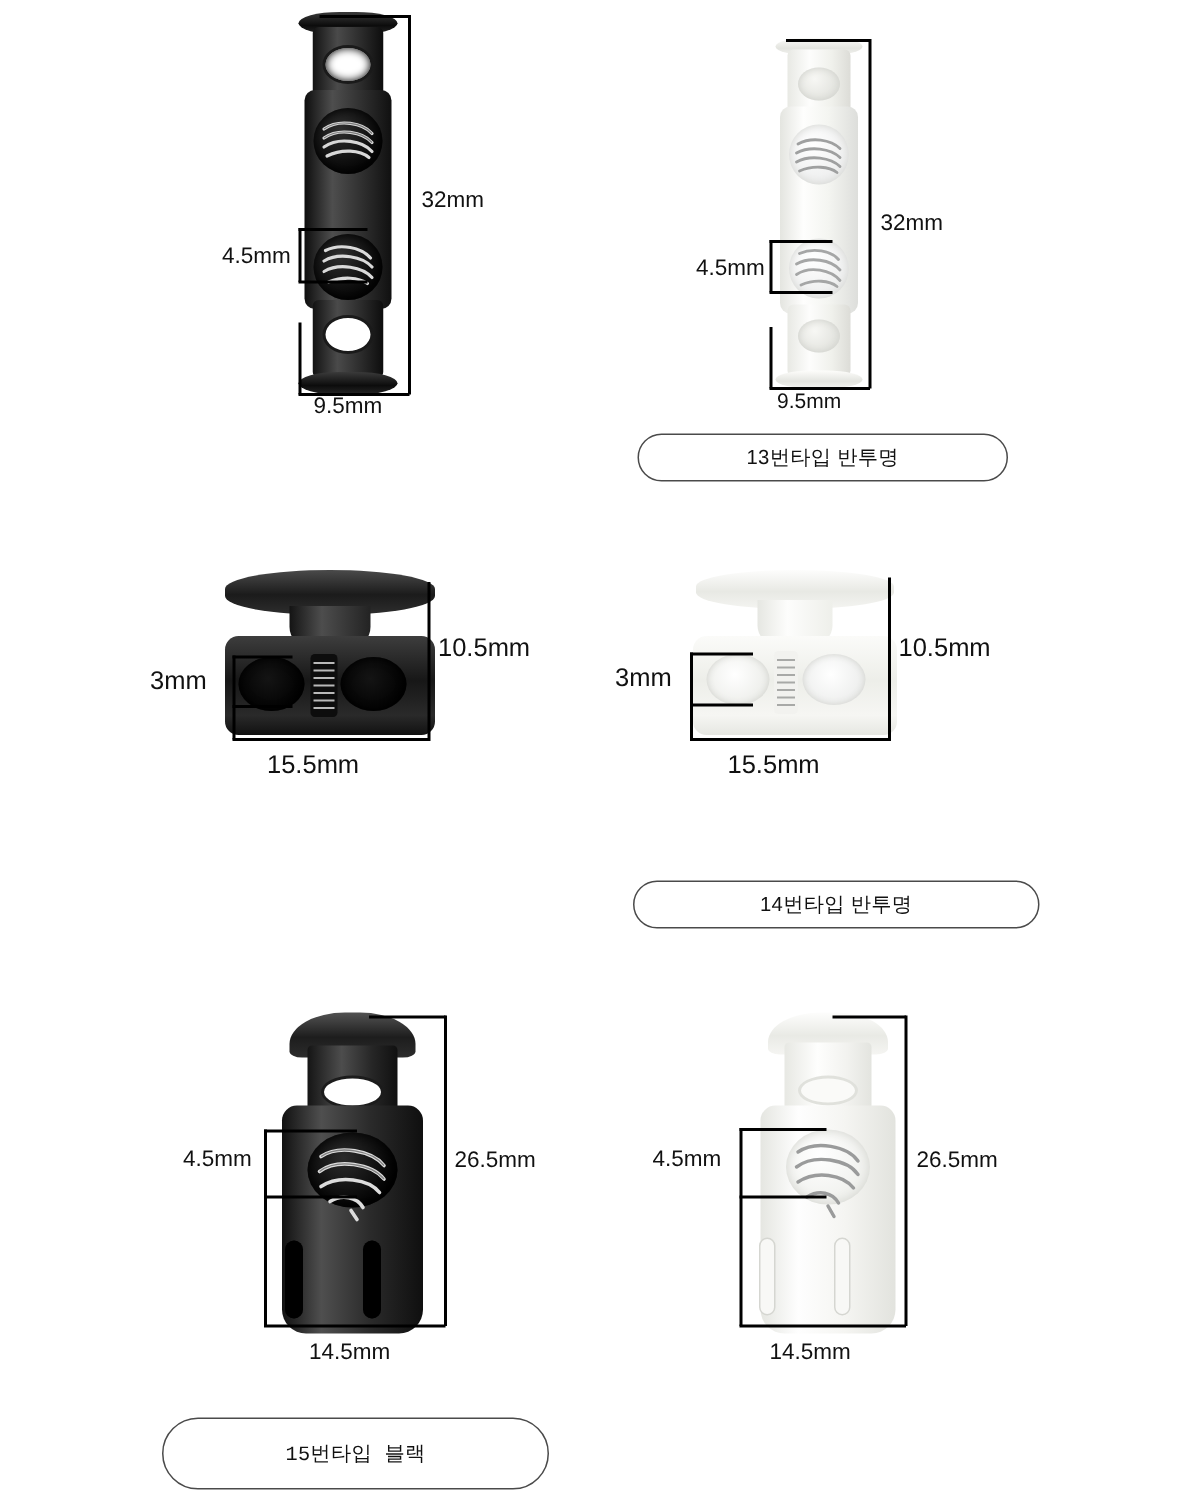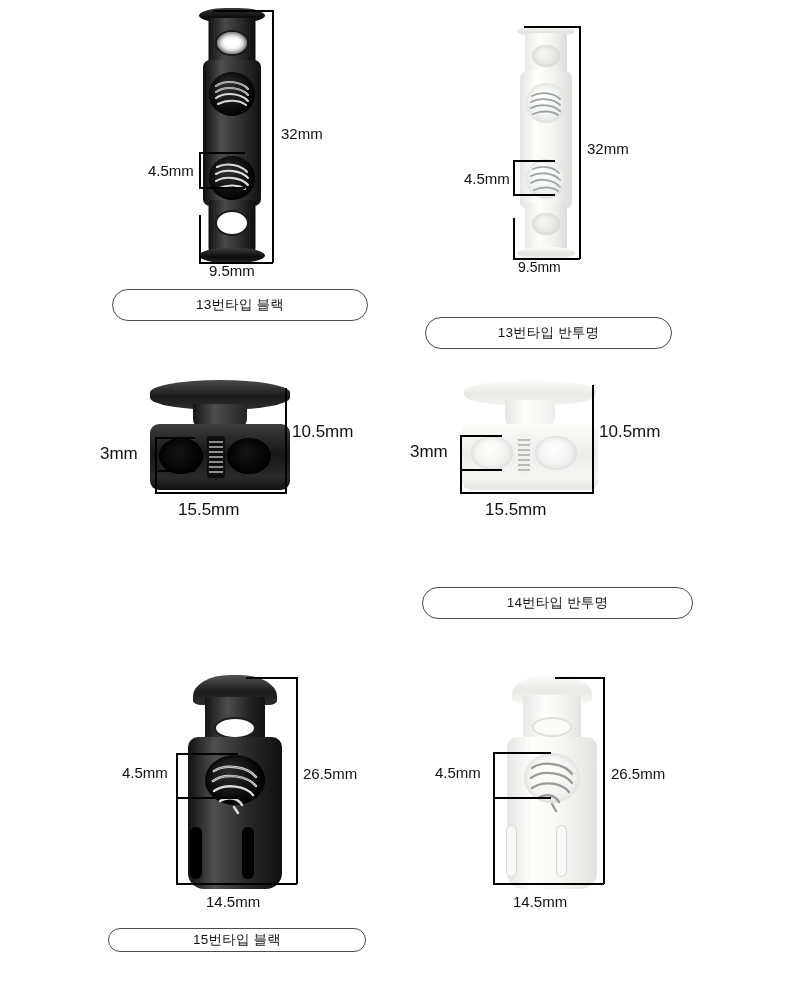--- a/index.html
+++ b/index.html
@@ -157,23 +157,20 @@
     <div class="rule h" style="left:199px;top:262px;width:74px;"></div>
     <div class="rule v" style="left:199px;top:215px;height:48px;"></div>
     <div class="rule h" style="left:199px;top:152px;width:46px;"></div>
     <div class="rule h" style="left:199px;top:187px;width:46px;"></div>
     <div class="rule v" style="left:199px;top:152px;height:36px;"></div>
 
     <div class="dim" style="left:281px;top:125px;">32mm</div>
     <div class="dim" style="left:148px;top:162px;">4.5mm</div>
     <div class="dim" style="left:209px;top:262px;">9.5mm</div>
 
-    <div class="pill" style="left:112px;top:289px;width:256px;height:32px;">
-      <span>13번타입 블랙</span>
-    </div>
   </div>
 
   <div class="cell" style="left:400px;top:0;width:400px;height:330px;">
 
     <div class="prod t13" style="left:110px;top:25px;height:235px;">
       <div class="cap wht-cap" style="top:0;width:58px;height:12px;"></div>
       <div class="neck wht-neck" style="top:8px;height:48px;width:42px;border-radius:4px;"></div>
       <div class="hole wht-hole" style="top:20px;width:28px;height:22px;"></div>
       <div class="body wht-body" style="top:46px;height:138px;width:52px;"></div>
       <div class="hole" style="top:58px;width:40px;height:40px;background:radial-gradient(circle at 40% 34%,#ffffff,#eceded 75%);box-shadow:inset 0 0 6px #d3d4d0;"></div>
@@ -208,21 +205,21 @@
     <div class="rule h" style="left:113px;top:258px;width:67px;"></div>
     <div class="rule v" style="left:113px;top:218px;height:41px;"></div>
     <div class="rule h" style="left:113px;top:160px;width:42px;"></div>
     <div class="rule h" style="left:113px;top:194px;width:42px;"></div>
     <div class="rule v" style="left:113px;top:160px;height:35px;"></div>
 
     <div class="dim" style="left:187px;top:140px;">32mm</div>
     <div class="dim" style="left:64px;top:170px;">4.5mm</div>
     <div class="dim sm" style="left:118px;top:259px;">9.5mm</div>
 
-    <div class="pill" style="left:25px;top:289px;width:247px;height:32px;margin-top:28px;">
+    <div class="pill" style="left:25px;top:289px;width:247px;height:32px;">
       <span>13번타입 반투명</span>
     </div>
   </div>
 
   <div class="cell" style="left:0;top:380px;width:400px;height:250px;">
 
     <div class="prod t14" style="left:145px;top:0;height:120px;">
       <div class="topdisc" style="top:0;width:140px;height:30px;background:linear-gradient(180deg,#4a4a4a,#1b1b1b 55%,#2e2e2e);"></div>
       <div class="bridge" style="top:24px;width:54px;height:28px;background:linear-gradient(90deg,#141414,#4d4d4d 40%,#232323);border-radius:0 0 14px 14px;"></div>
       <div class="shell" style="top:44px;width:140px;height:66px;background:linear-gradient(180deg,#3d3d3d,#171717 45%,#2a2a2a 80%,#111);"></div>
@@ -324,21 +321,21 @@
     <div class="rule h" style="left:246px;top:12px;width:51px;"></div>
     <div class="rule h" style="left:176px;top:218px;width:121px;"></div>
     <div class="rule v" style="left:176px;top:88px;height:131px;"></div>
     <div class="rule h" style="left:176px;top:88px;width:62px;"></div>
     <div class="rule h" style="left:176px;top:132px;width:62px;"></div>
 
     <div class="dim" style="left:303px;top:100px;">26.5mm</div>
     <div class="dim" style="left:122px;top:99px;">4.5mm</div>
     <div class="dim" style="left:206px;top:228px;">14.5mm</div>
 
-    <div class="pill" style="left:108px;top:263px;width:258px;height:24px;">
+    <div class="pill" style="left:108px;top:280px;width:258px;height:48px;font-family:Liberation Mono, monospace;">
       <span>15번타입 블랙</span>
     </div>
   </div>
 
   <div class="cell" style="left:400px;top:665px;width:400px;height:335px;">
 
     <div class="prod t15" style="left:92px;top:10px;height:220px;">
       <div class="cap15" style="top:0;width:80px;height:28px;background:linear-gradient(180deg,#fdfdfc,#e9eae5 55%,#f5f5f2);"></div>
       <div class="stem" style="top:20px;width:58px;height:48px;background:linear-gradient(90deg,#e7e8e3,#fefefd 38%,#f2f2ef 72%,#e3e4df);border-radius:3px;"></div>
       <div class="bighole" style="top:42px;width:40px;height:20px;background:#fafaf8;border:2px solid #e0e1dc;box-sizing:border-box;"></div>

